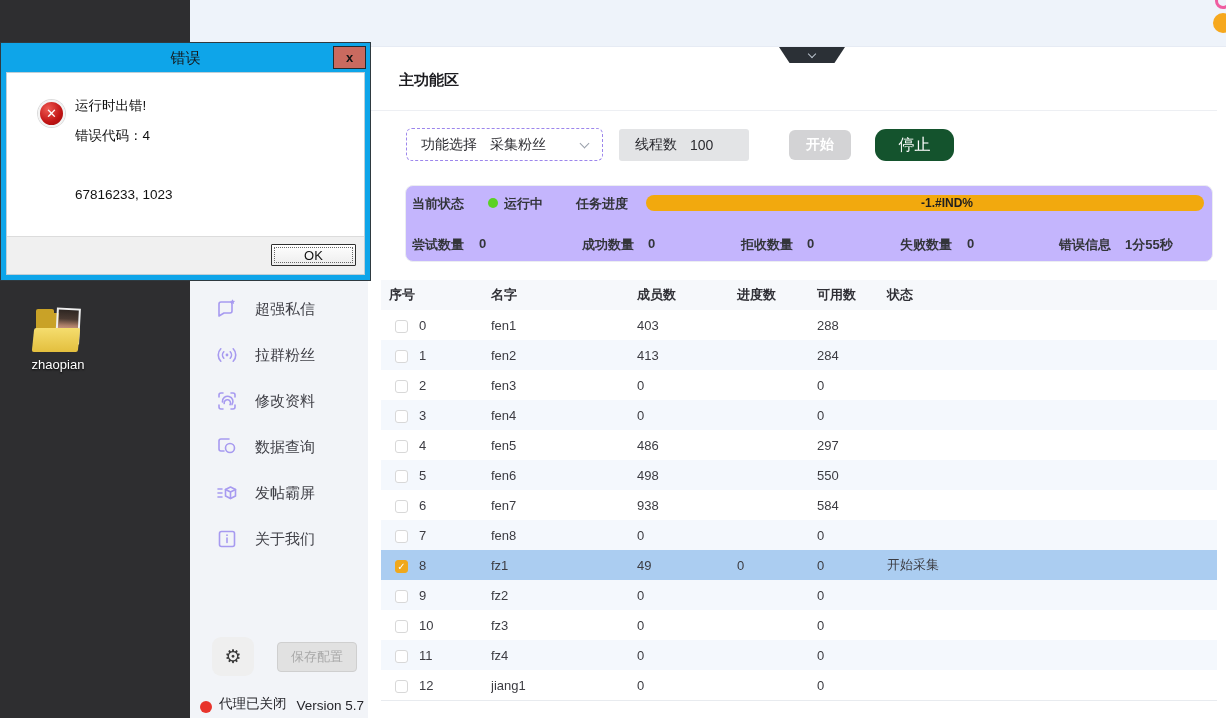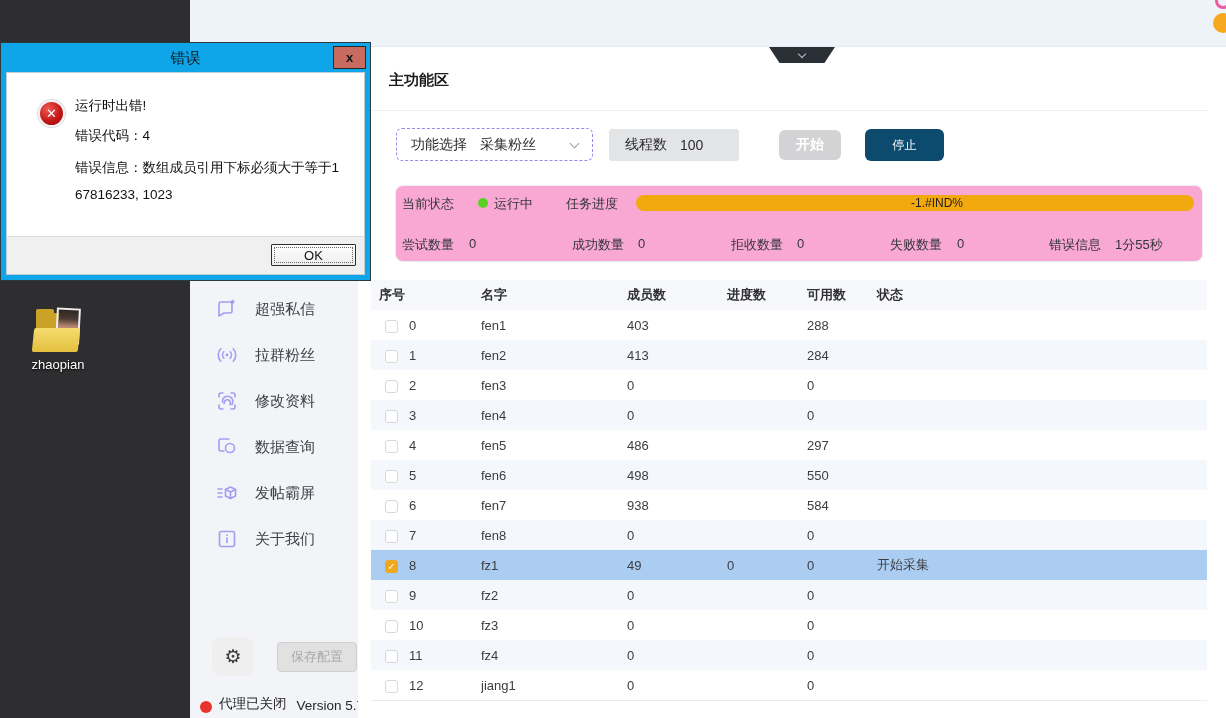--- a/index.html
+++ b/index.html
@@ -3,21 +3,21 @@
 <meta charset="utf-8">
 <style>
   * { margin:0; padding:0; box-sizing:border-box; }
   html,body { width:1226px; height:718px; overflow:hidden; }
   body { position:relative; font-family:"Liberation Sans","DejaVu Sans",sans-serif; background:#fff; }
 
   
   #desktop-left { position:absolute; left:0; top:0; width:190px; height:718px; background:#2e2e30; }
   #top-band { position:absolute; left:190px; top:0; width:1036px; height:47px; background:#eef3fa; border-bottom:1px solid #e6ebf4; overflow:visible; }
   #sidebar { position:absolute; left:190px; top:47px; width:187px; height:671px; background:#f2f4f8; border-right:1px solid #e4e7ec; }
-  #main { position:absolute; left:358px; top:47px; width:849px; height:671px; background:#fff; }
+  #main { position:absolute; left:368px; top:47px; width:849px; height:671px; background:#fff; }
 
   
   .deco-ring { position:absolute; right:-5px; top:-7px; width:16px; height:16px; border:3px solid #ef5da0; border-radius:50%; }
   .deco-dot { position:absolute; right:-7px; top:13px; width:20px; height:20px; background:#f6a81e; border-radius:50%; }
 
   
   .dark-tab { position:absolute; left:411px; top:0; width:66px; height:16px; background:#2b3036;
               clip-path:polygon(0 0,100% 0,84% 100%,16% 100%); display:flex; align-items:center; justify-content:center; }
   .chev { width:6px; height:6px; border-right:1.5px solid #b9c2cc; border-bottom:1.5px solid #b9c2cc; transform:rotate(45deg); margin-top:-3px; }
 
@@ -53,25 +53,25 @@
                  display:flex; align-items:center; padding:0 14px; background:#fff; }
   .fs-label { font-size:14px; color:#2b2b30; }
   .fs-value { font-size:14px; color:#2b2b30; margin-left:13px; }
   .fs-chev { margin-left:auto; width:7px; height:7px; border-right:1.4px solid #9aa0ab; border-bottom:1.4px solid #9aa0ab; transform:rotate(45deg); margin-top:-3px; }
   .thread-box { position:absolute; left:251px; top:82px; width:130px; height:32px; background:#e3e4e6; border-radius:3px;
                 display:flex; align-items:center; padding-left:16px; }
   .tb-label { font-size:14px; color:#2b2b30; }
   .tb-value { font-size:14px; color:#2b2b30; margin-left:13px; }
   .start-btn { position:absolute; left:421px; top:83px; width:62px; height:30px; background:#d3d3d5; border:none; border-radius:6px;
                color:#fff; font-size:14px;font-weight:bold; }
-  .stop-btn { position:absolute; left:507px; top:82px; width:79px; height:32px; background:#0c4a6e; border:none; border-radius:6px;
-              color:#fff; font-size:12px; }
-
-  
-  .status-card { position:absolute; left:37px; top:138px; width:808px; height:77px; background:#f9a8d4; border:1px solid #ebedf1; border-radius:8px; }
+  .stop-btn { position:absolute; left:507px; top:82px; width:79px; height:32px; background:#14532d; border:none; border-radius:11px;
+              color:#fff; font-size:16px; }
+
+  
+  .status-card { position:absolute; left:37px; top:138px; width:808px; height:77px; background:#c4b5fd; border:1px solid #ebedf1; border-radius:8px;font-weight:bold; }
   .sc { position:absolute; font-size:13px; color:#33353a; white-space:nowrap; }
   .green-dot { position:absolute; left:82px; top:12px; width:10px; height:10px; background:#5bd124; border-radius:50%; }
   .progress-track { position:absolute; left:240px; right:8px; top:9px; height:16px; background:#f2a90e; border-radius:8px;
                     text-align:center; font-size:12px; color:#1f1f1f; line-height:16px;padding-left:44px; }
 
   
   .table { position:absolute; left:13px; top:233px; width:836px; }
   .thead { display:flex; height:30px; align-items:center; background:#f6f8fb; font-size:13px; font-weight:600; color:#2f2f35; }
   .th0{width:110px; padding-left:8px;} .th1{width:146px;} .th2{width:100px;} .th3{width:80px;} .th4{width:70px;} .th5{flex:1;}
   .tbody { border-bottom:1px solid #e8ebef; }
@@ -353,19 +353,18 @@
 
 <div id="error-dialog">
   <div class="dlg-titlebar">
     <div class="dlg-title">错误</div>
     <div class="dlg-close">x</div>
   </div>
   <div class="dlg-body">
     <div class="err-icon">✕</div>
     <div class="dlg-line" style="top:24px">运行时出错!</div>
     <div class="dlg-line" style="top:54px">错误代码：4</div>
-    <div class="dlg-line" style="top:86px">错误信息：数组成员引用下标必须大于等于1</div>
     <div class="dlg-line" style="top:114px">67816233, 1023</div>
     <div class="dlg-footer">
       <button class="ok-btn">OK</button>
     </div>
   </div>
 </div>
 
 </body></html>

